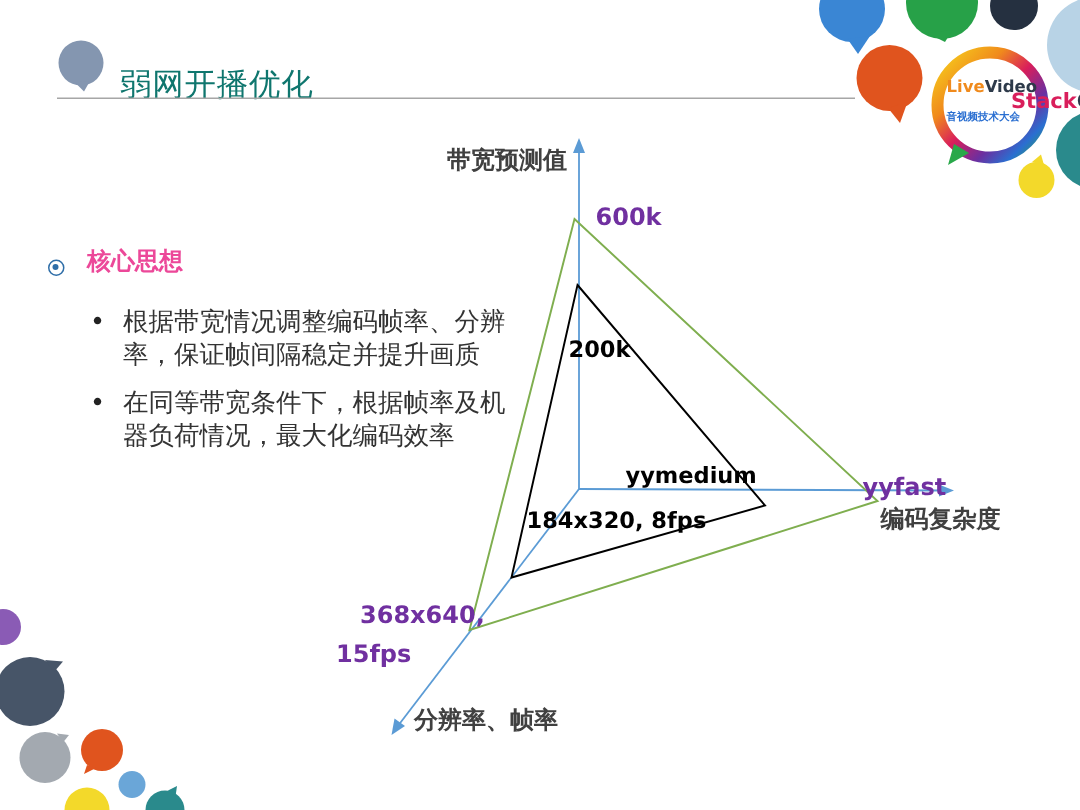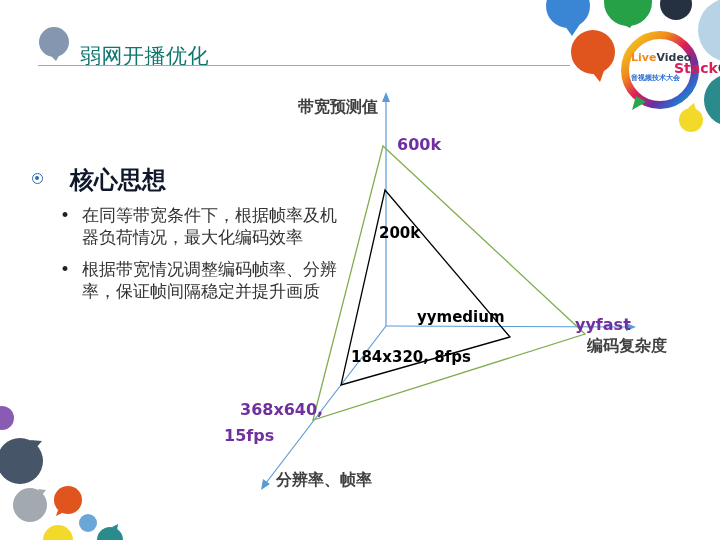--- a/index.html
+++ b/index.html
@@ -1,21 +1,21 @@
 <!DOCTYPE html>
 <html><head>
 <meta charset="utf-8">
 <style>
   html, body { margin: 0; padding: 0; }
   body { width: 720px; height: 540px; position: relative; overflow: hidden; background: #ffffff;
          font-family: "DejaVu Sans", "Liberation Sans", sans-serif; }
   .abs { position: absolute; }
   .title { left: 80px; top: 30px; font-size: 21px; color: #0f766e; letter-spacing: 0.5px; margin-top: 12px; }
   .rule { left: 38px; top: 65px; width: 532px; height: 1px; background: #a6a6a6; }
-  .heading { left: 70px; top: 164px; font-size: 24px; font-weight: bold; color: #0f172a; }
+  .heading { left: 58px; top: 164px; font-size: 16px; font-weight: bold; color: #ec4899; }
   .heading-bullet { left: 32px; top: 173px; width: 11px; height: 11px; border-radius: 50%;
                     border: 1.5px solid #2f6ea8; box-sizing: border-box; }
   .heading-bullet::after { content: ""; position: absolute; left: 2px; top: 2px; width: 4px; height: 4px;
                            border-radius: 50%; background: #2f6ea8; }
   .bullets { left: 60px; top: 204px; width: 285px; margin: 0; padding: 0; list-style: none; }
   .bullets li { position: relative; padding-left: 22px; font-family: "DejaVu Serif", "Liberation Serif", serif;
                 font-size: 17px; line-height: 22px; color: #333; margin-bottom: 10px; }
   .bullets li::before { content: "•"; position: absolute; left: 0; top: 0; color: #222; }
   svg.chart { left: 0; top: 0; }
   .lbl { font-weight: bold; position: absolute; white-space: nowrap; }
@@ -99,28 +99,28 @@
   </div>
   <div style="font-size:7px; color:#2a6fd1; line-height:9px;">音视频技术大会</div>
 </div>
 
 <div class="abs title">弱网开播优化</div>
 <div class="abs rule"></div>
 
 <div class="abs heading-bullet"></div>
 <div class="abs heading">核心思想</div>
 <ul class="abs bullets">
+  <li>根据带宽情况调整编码帧率、分辨率，保证帧间隔稳定并提升画质</li>
   <li>在同等带宽条件下，根据帧率及机器负荷情况，最大化编码效率</li>
-  <li>根据带宽情况调整编码帧率、分辨率，保证帧间隔稳定并提升画质</li>
 </ul>
 
 <div class="lbl axis-lbl" style="left:298px; top:97px;text-align:right;">带宽预测值</div>
 <div class="lbl axis-lbl" style="left:587px; top:336px;">编码复杂度</div>
 <div class="lbl axis-lbl" style="left:276px; top:470px;">分辨率、帧率</div>
 
 <div class="lbl purple" style="left:397px; top:135px;">600k</div>
 <div class="lbl purple" style="left:575px; top:304px;margin-top:11px;">yyfast</div>
 <div class="lbl purple" style="left:240px; top:400px;text-align:right;">368x640,</div>
 <div class="lbl purple" style="left:224px; top:426px;">15fps</div>
 
 <div class="lbl black" style="left:379px; top:213px;margin-top:11px;">200k</div>
 <div class="lbl black" style="left:417px; top:308px;">yymedium</div>
-<div class="lbl black" style="left:351px; top:338px;margin-top:10px;">184x320, 8fps</div>
+<div class="lbl black" style="left:351px; top:338px;">184x320, 8fps</div>
 
 </body></html>

